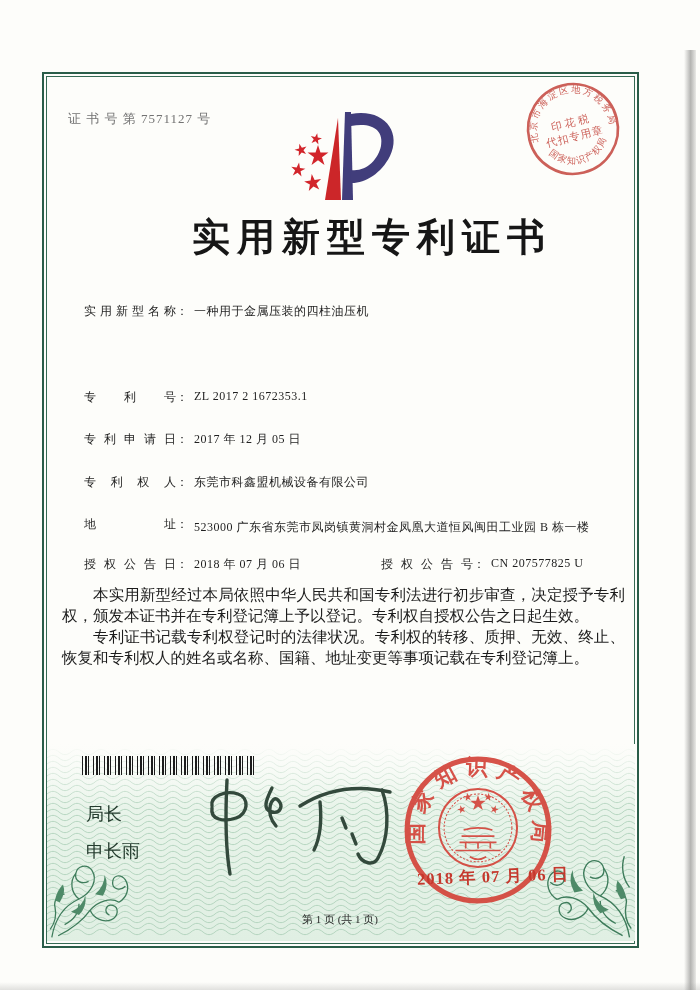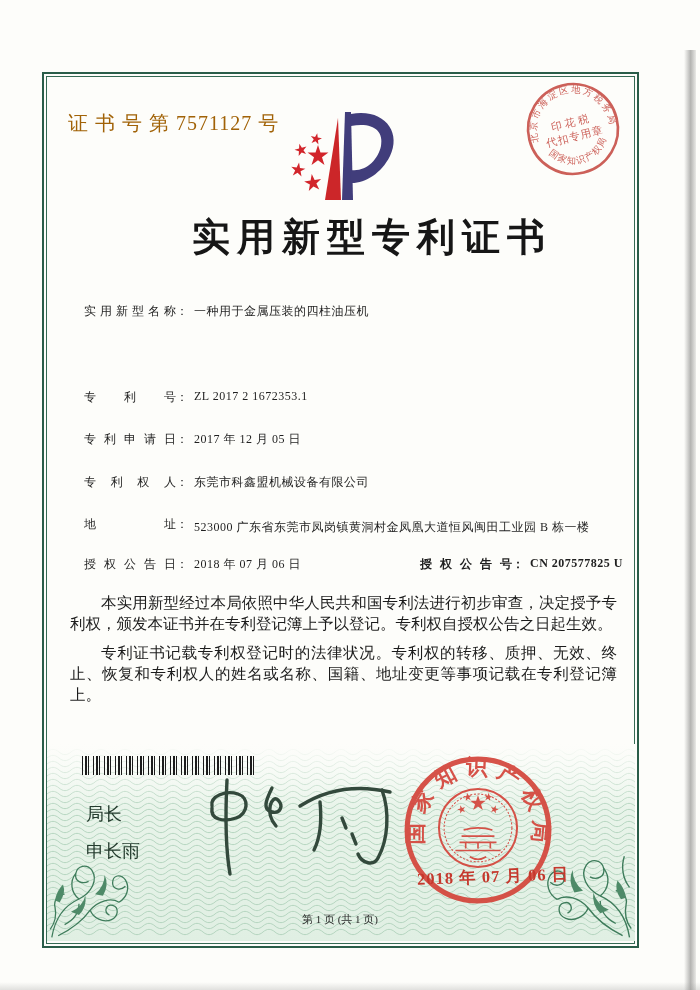--- a/index.html
+++ b/index.html
@@ -9,37 +9,37 @@
   
   .scan-edge-r{position:absolute;top:50px;right:4px;width:12px;height:940px;
       background:linear-gradient(90deg,rgba(120,120,118,0),rgba(120,120,118,.55) 55%,rgba(120,120,118,.15));}
   .scan-edge-b{position:absolute;left:0;bottom:0;width:100%;height:8px;
       background:linear-gradient(180deg,rgba(140,140,138,0),rgba(140,140,138,.25));}
   
   .frame-outer{position:absolute;left:42px;top:72px;width:593px;height:872px;
       border:2px solid #2a5d49;}
   .frame-inner{position:absolute;inset:2px;border:1px solid #356a54;}
   
-  .cert-no{position:absolute;left:68px;top:110px;font-size:20px;letter-spacing:1px;color:#a16207;text-align:right;}
+  .cert-no{position:absolute;left:68px;top:110px;font-size:13px;letter-spacing:1px;color:#737373;text-align:right;}
   
   .title{position:absolute;left:0;top:212px;width:680px;text-align:center;
       font-size:38px;font-weight:bold;letter-spacing:7px;color:#161616;padding-left:32px;}
   
   .logo{position:absolute;left:278px;top:94px;width:145px;height:114px;}
   
   .frow{position:absolute;left:84px;font-size:12px;white-space:nowrap;}
   .flabel{display:inline-block;width:92px;text-align:justify;text-align-last:justify;vertical-align:top;}
   .fcolon{display:inline-block;vertical-align:top;margin-right:6px;}
   .fvalue{display:inline-block;vertical-align:top;letter-spacing:.5px;}
   .fvalue.wide{white-space:normal;width:448px;line-height:22px;}
-  .grp2{margin-left:116px;font-weight:bold;}
+  .grp2{margin-left:77px;}
   
   .paras{position:absolute;left:62px;top:584px;width:563px;font-size:15.5px;
       line-height:21px;text-align:justify;color:#1c1c1c;}
-  .paras p{margin:8px;text-indent:2em;}
+  .paras p{margin:0;text-indent:2em;}
   
   .guilloche{position:absolute;left:47px;top:744px;width:588px;height:197px;overflow:hidden;
       background:linear-gradient(180deg,#f7fbf7 0%,#e9f4ea 30%,#e0efe3 100%);}
   .guilloche svg.waves{position:absolute;inset:0;}
   .guilloche .fade{position:absolute;left:0;top:0;width:100%;height:64px;
       background:linear-gradient(180deg,#fdfdfa 0%,rgba(253,253,250,.55) 40%,rgba(253,253,250,0) 100%);}
   .orn{position:absolute;bottom:2px;}
   .orn-l{left:0px;width:96px;height:104px;}
   .orn-r{right:0px;width:104px;height:112px;transform:scaleX(-1);}
   

